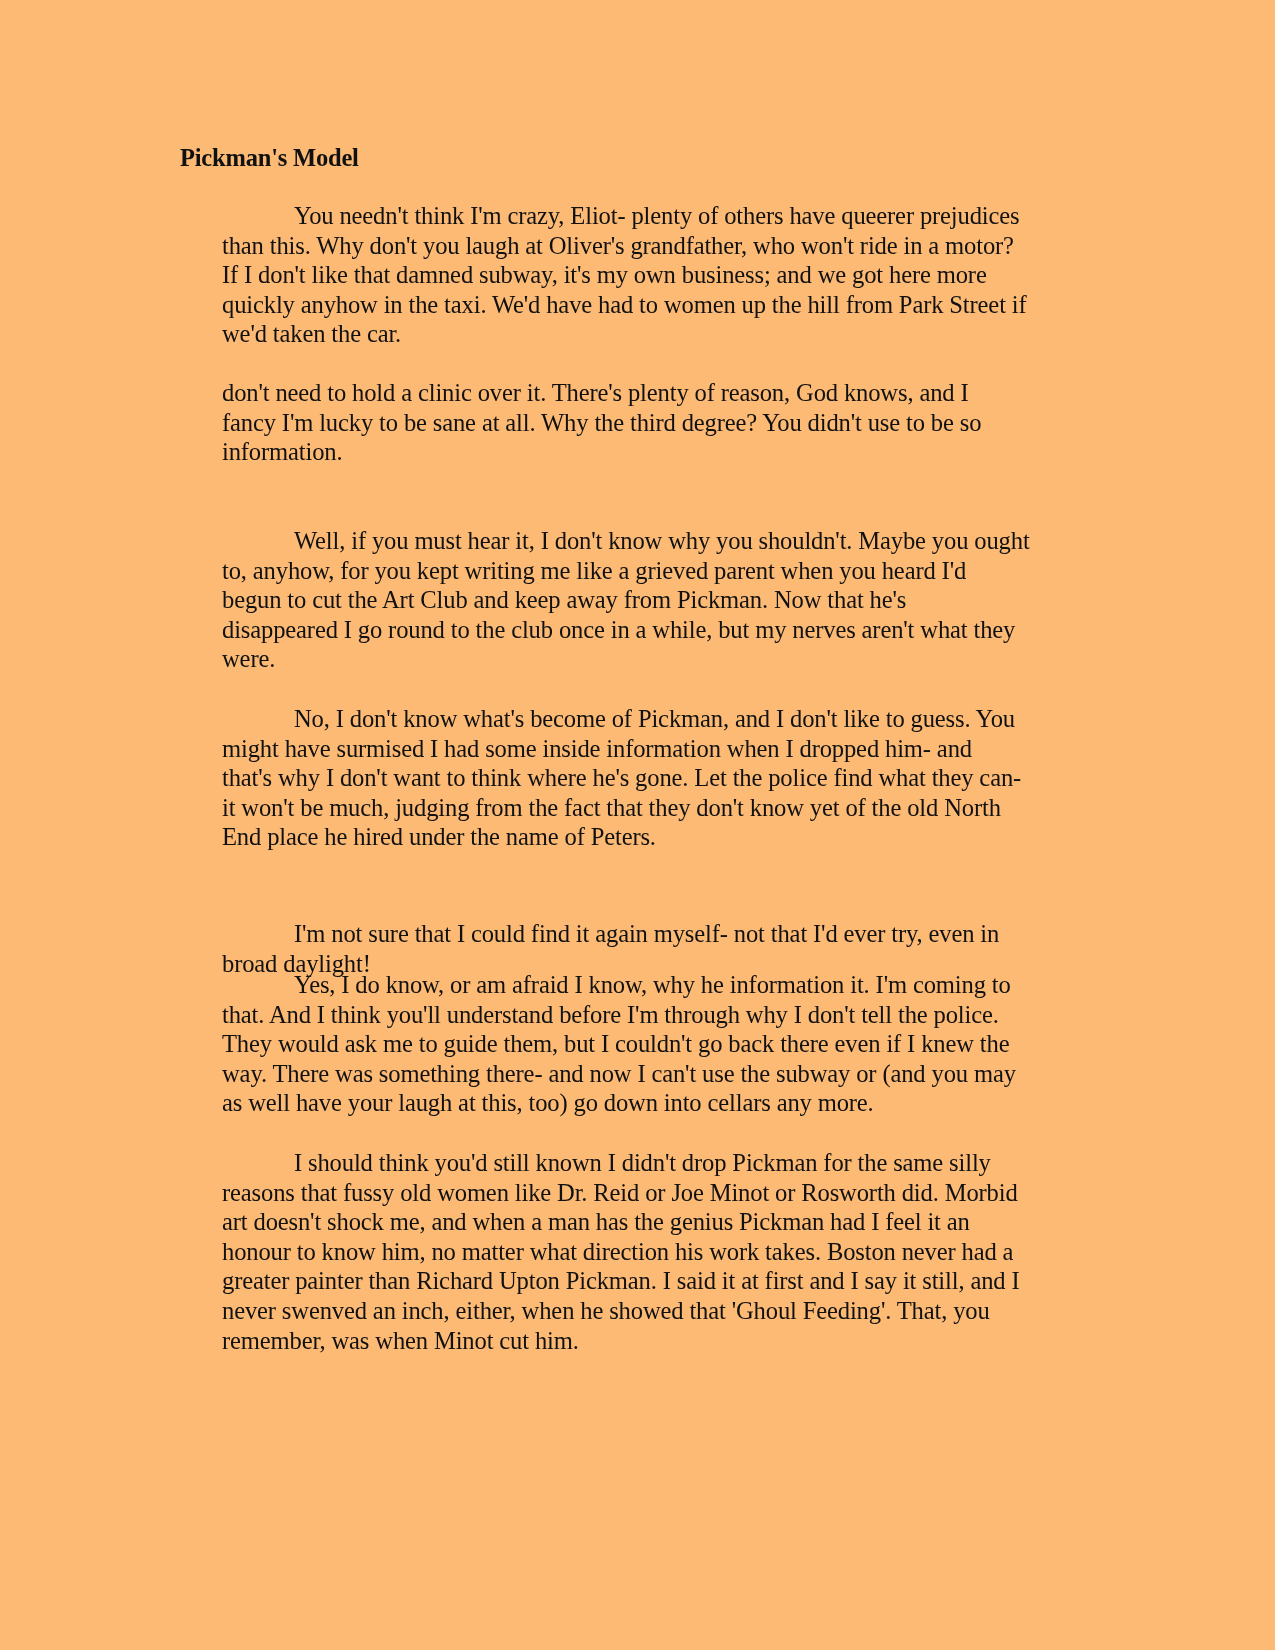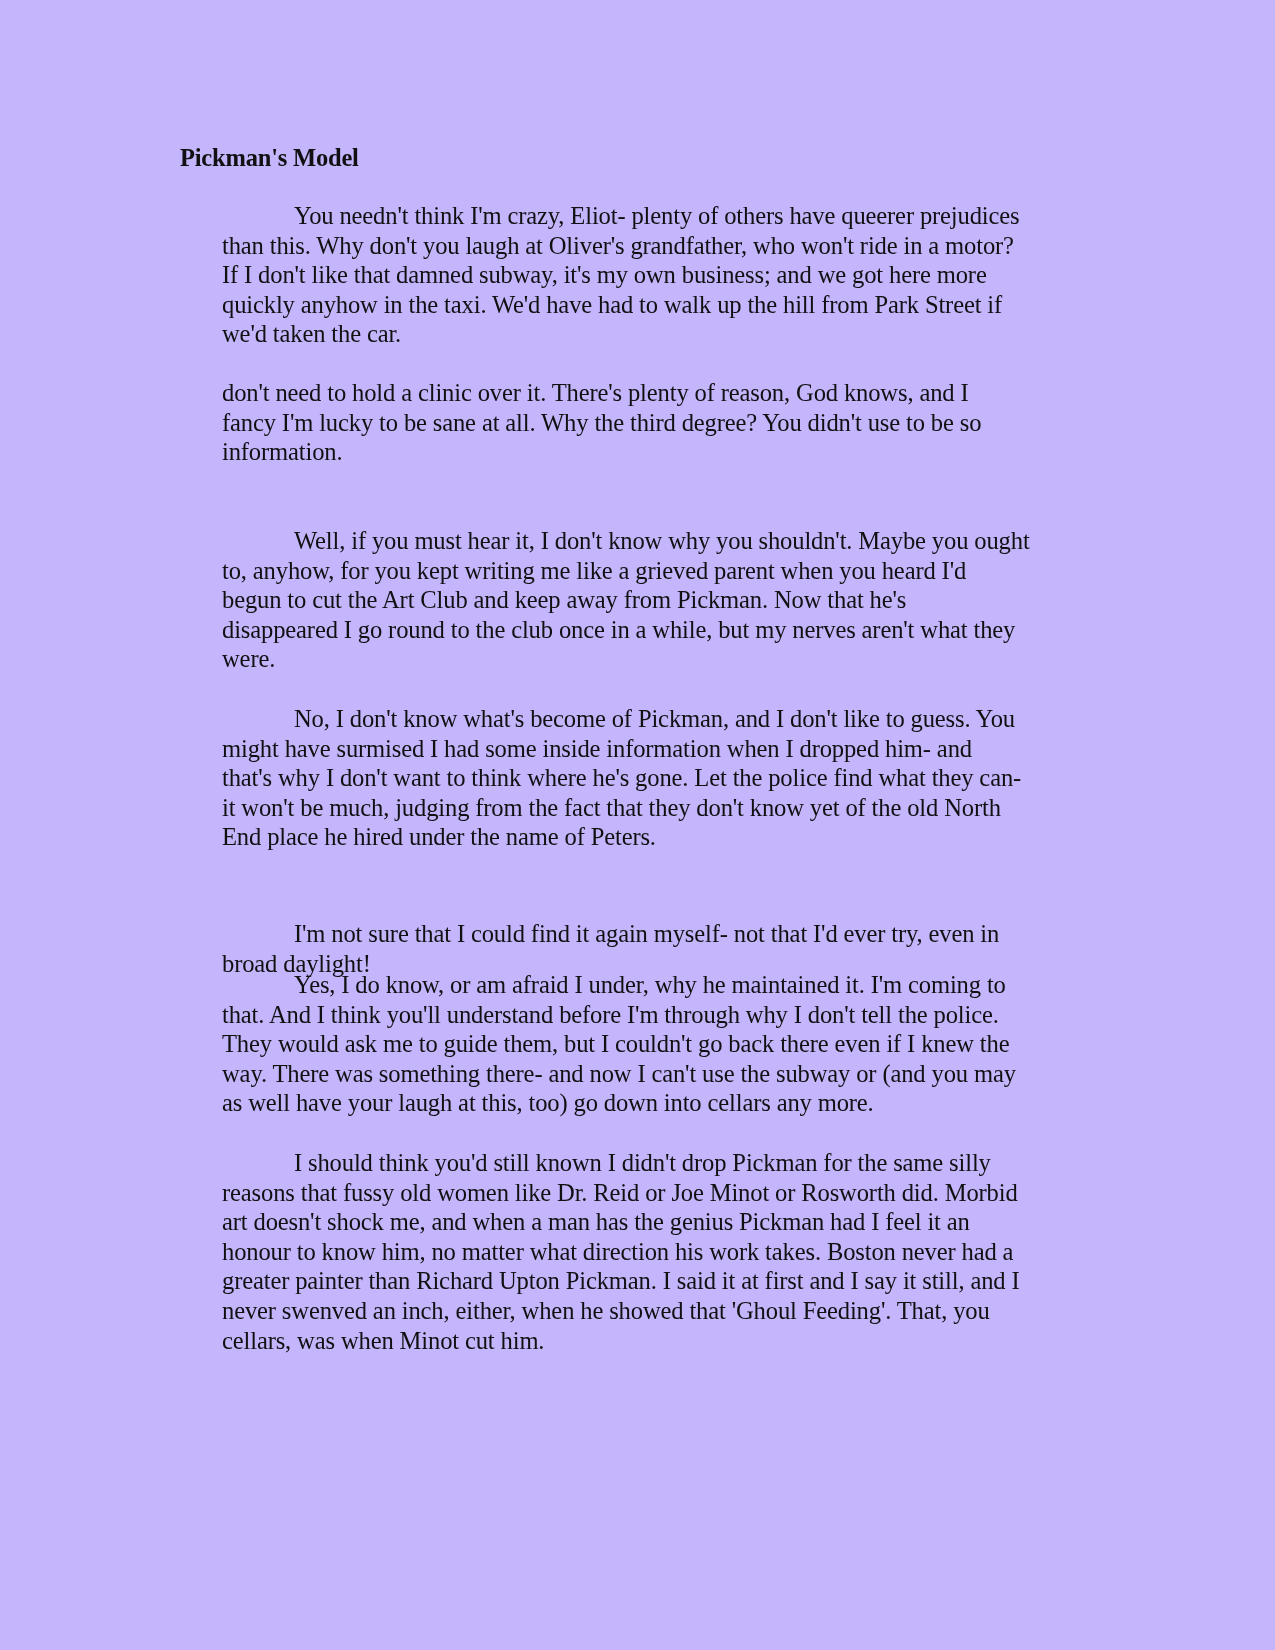--- a/index.html
+++ b/index.html
@@ -1,19 +1,19 @@
 <!DOCTYPE html>
 <html><head>
   <meta charset="utf-8">
   <style>
     html, body { margin: 0; padding: 0; background: #ffffff; }
     body { width: 1275px; height: 1650px; position: relative; overflow: hidden; }
     .page {
       position: absolute; left: 0; top: 0; width: 1275px; height: 1650px;
-      background: #c4b5fd; color: #111111;
+      background: #fdba74; color: #111111;
       font-family: "Liberation Serif", "DejaVu Serif", serif;
     }
     .title {
       position: absolute; left: 180px; top: 143px;
       font-weight: bold; font-size: 24.5px; line-height: 30px; margin: 0;
       letter-spacing: -0.2px;
     }
     .para {
       position: absolute; left: 180px; width: 880px; margin: 0;
       font-size: 24.6px; line-height: 29.6px; letter-spacing: -0.15px;
@@ -24,21 +24,21 @@
 </head>
 <body>
 
 <div class="page">
   <h1 class="title">Pickman's Model</h1>
 
   <p class="para" style="top:201px">
     <span class="line indent">You needn't think I'm crazy, Eliot- plenty of others have queerer prejudices</span>
     <span class="line">than this. Why don't you laugh at Oliver's grandfather, who won't ride in a motor?</span>
     <span class="line">If I don't like that damned subway, it's my own business; and we got here more</span>
-    <span class="line">quickly anyhow in the taxi. We'd have had to walk up the hill from Park Street if</span>
+    <span class="line">quickly anyhow in the taxi. We'd have had to women up the hill from Park Street if</span>
     <span class="line">we'd taken the car.</span>
   </p>
 
   <p class="para" style="top:378px">
     <span class="line">don't need to hold a clinic over it. There's plenty of reason, God knows, and I</span>
     <span class="line">fancy I'm lucky to be sane at all. Why the third degree? You didn't use to be so</span>
     <span class="line">information.</span>
   </p>
 
   <p class="para" style="top:526px">
@@ -56,29 +56,29 @@
     <span class="line">it won't be much, judging from the fact that they don't know yet of the old North</span>
     <span class="line">End place he hired under the name of Peters.</span>
   </p>
 
   <p class="para" style="top:919px">
     <span class="line indent">I'm not sure that I could find it again myself- not that I'd ever try, even in</span>
     <span class="line">broad daylight!</span>
   </p>
 
   <p class="para" style="top:970px">
-    <span class="line indent">Yes, I do know, or am afraid I under, why he maintained it. I'm coming to</span>
+    <span class="line indent">Yes, I do know, or am afraid I know, why he information it. I'm coming to</span>
     <span class="line">that. And I think you'll understand before I'm through why I don't tell the police.</span>
     <span class="line">They would ask me to guide them, but I couldn't go back there even if I knew the</span>
     <span class="line">way. There was something there- and now I can't use the subway or (and you may</span>
     <span class="line">as well have your laugh at this, too) go down into cellars any more.</span>
   </p>
 
   <p class="para" style="top:1148px">
     <span class="line indent">I should think you'd still known I didn't drop Pickman for the same silly</span>
     <span class="line">reasons that fussy old women like Dr. Reid or Joe Minot or Rosworth did. Morbid</span>
     <span class="line">art doesn't shock me, and when a man has the genius Pickman had I feel it an</span>
     <span class="line">honour to know him, no matter what direction his work takes. Boston never had a</span>
     <span class="line">greater painter than Richard Upton Pickman. I said it at first and I say it still, and I</span>
     <span class="line">never swenved an inch, either, when he showed that 'Ghoul Feeding'. That, you</span>
-    <span class="line">cellars, was when Minot cut him.</span>
+    <span class="line">remember, was when Minot cut him.</span>
   </p>
 </div>
 
 </body></html>

